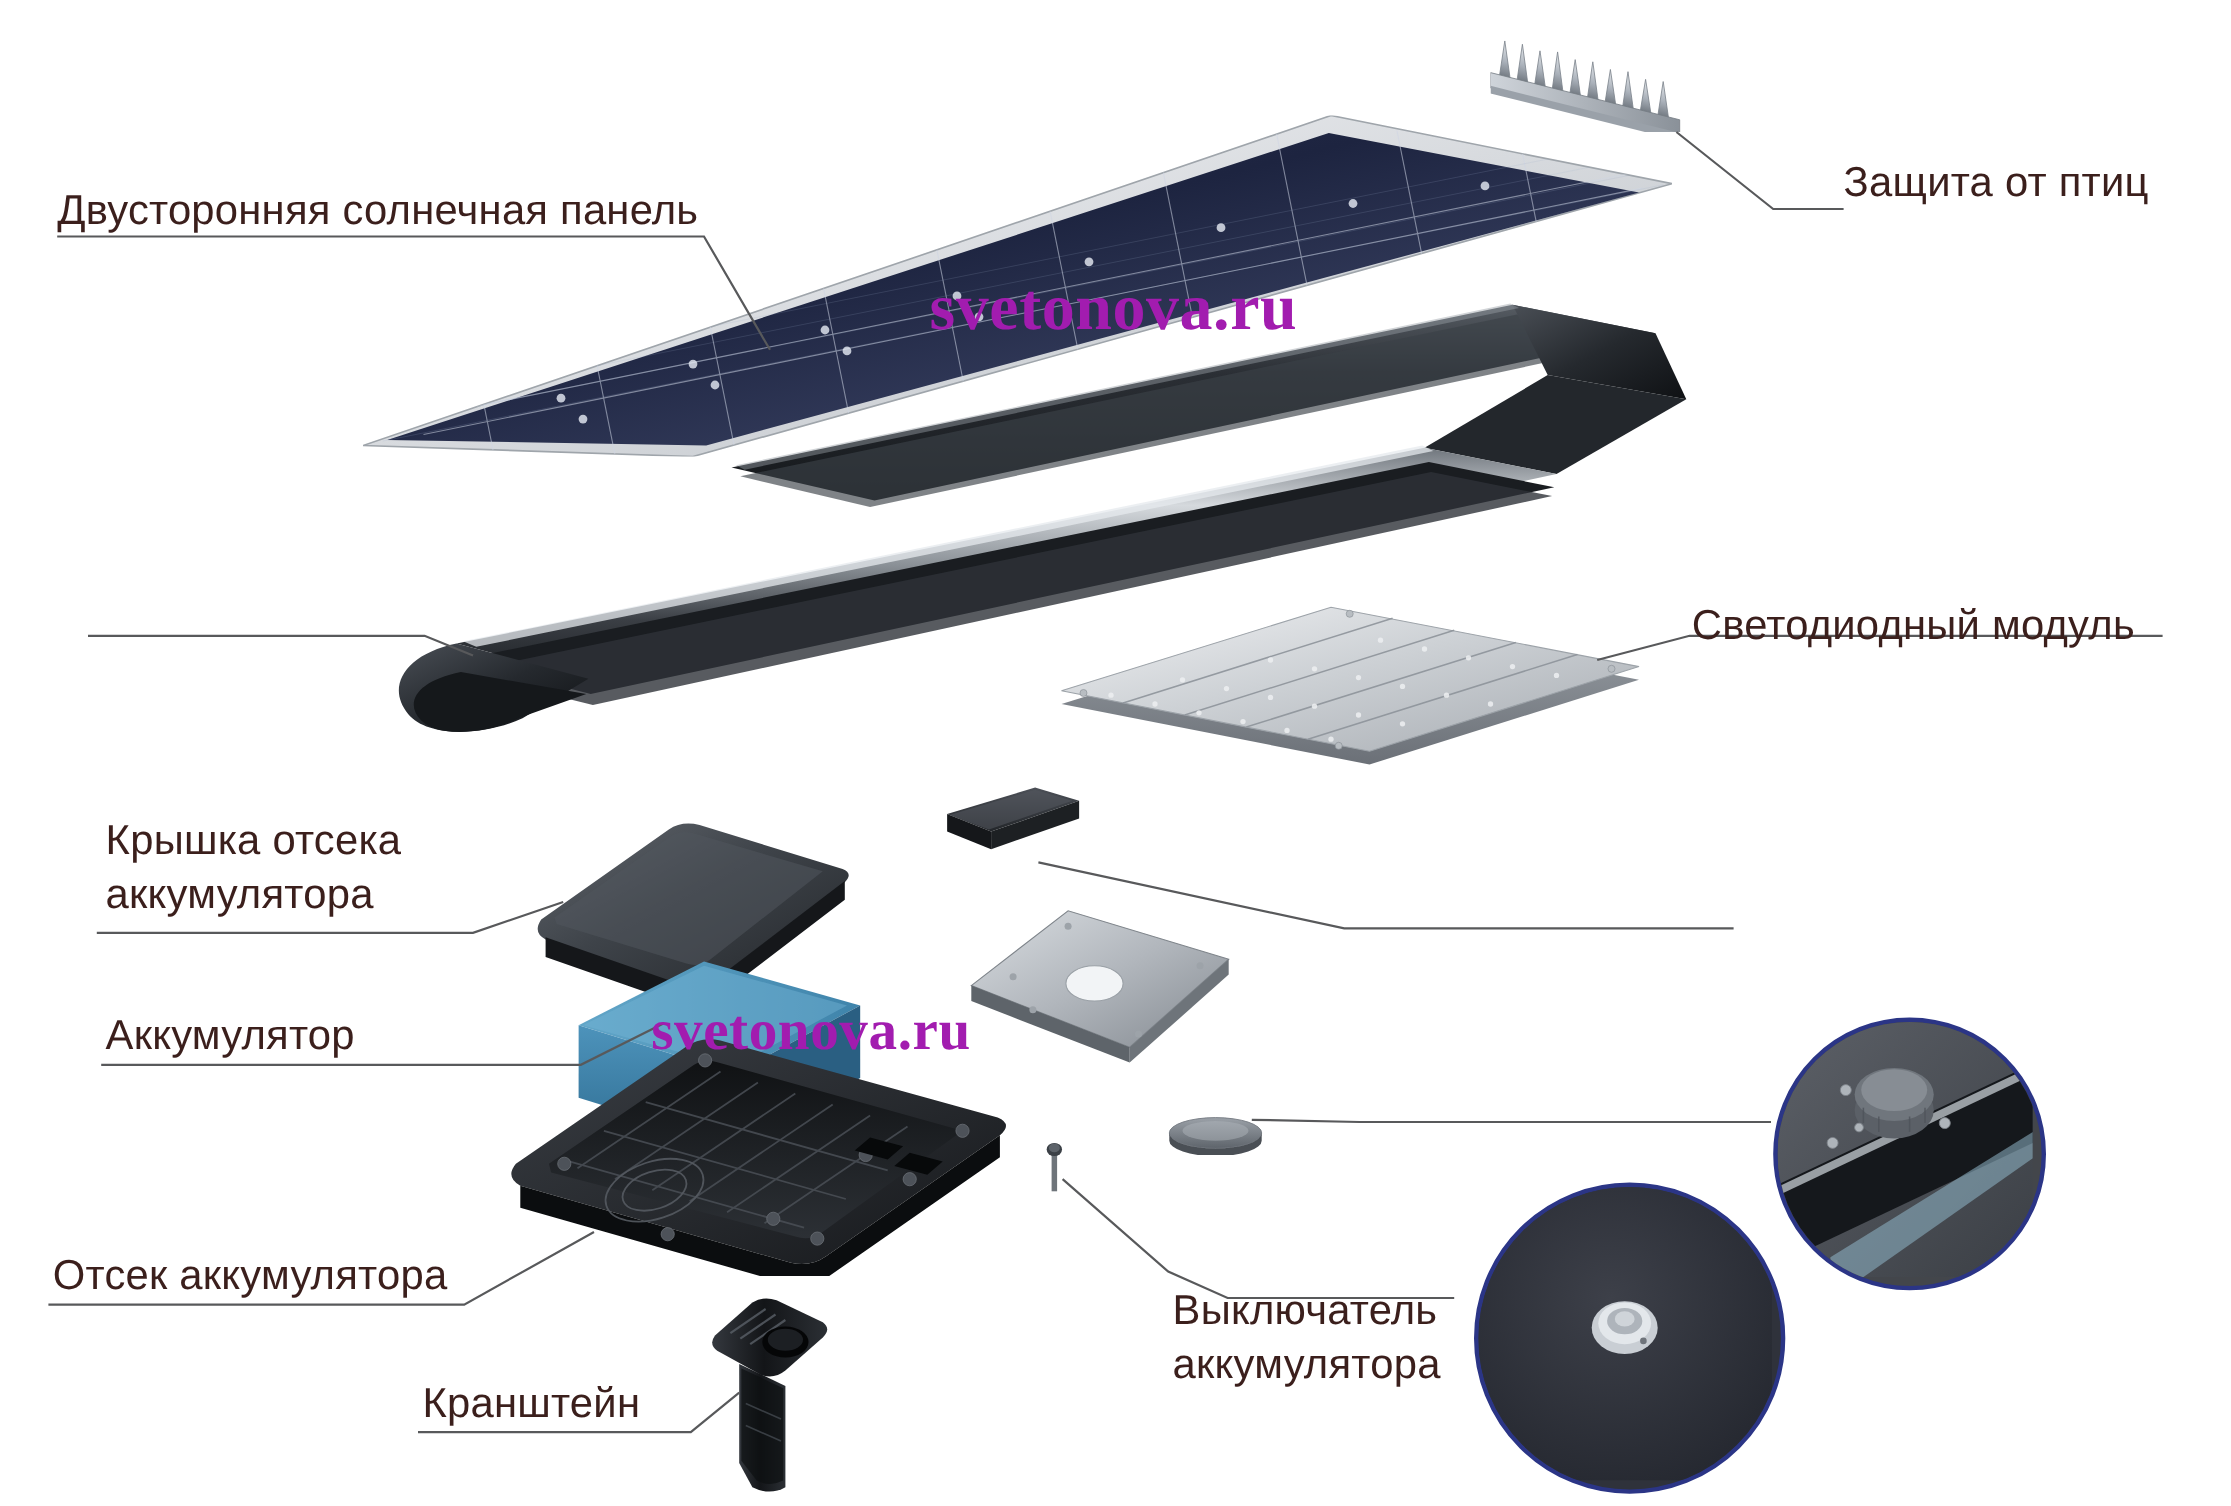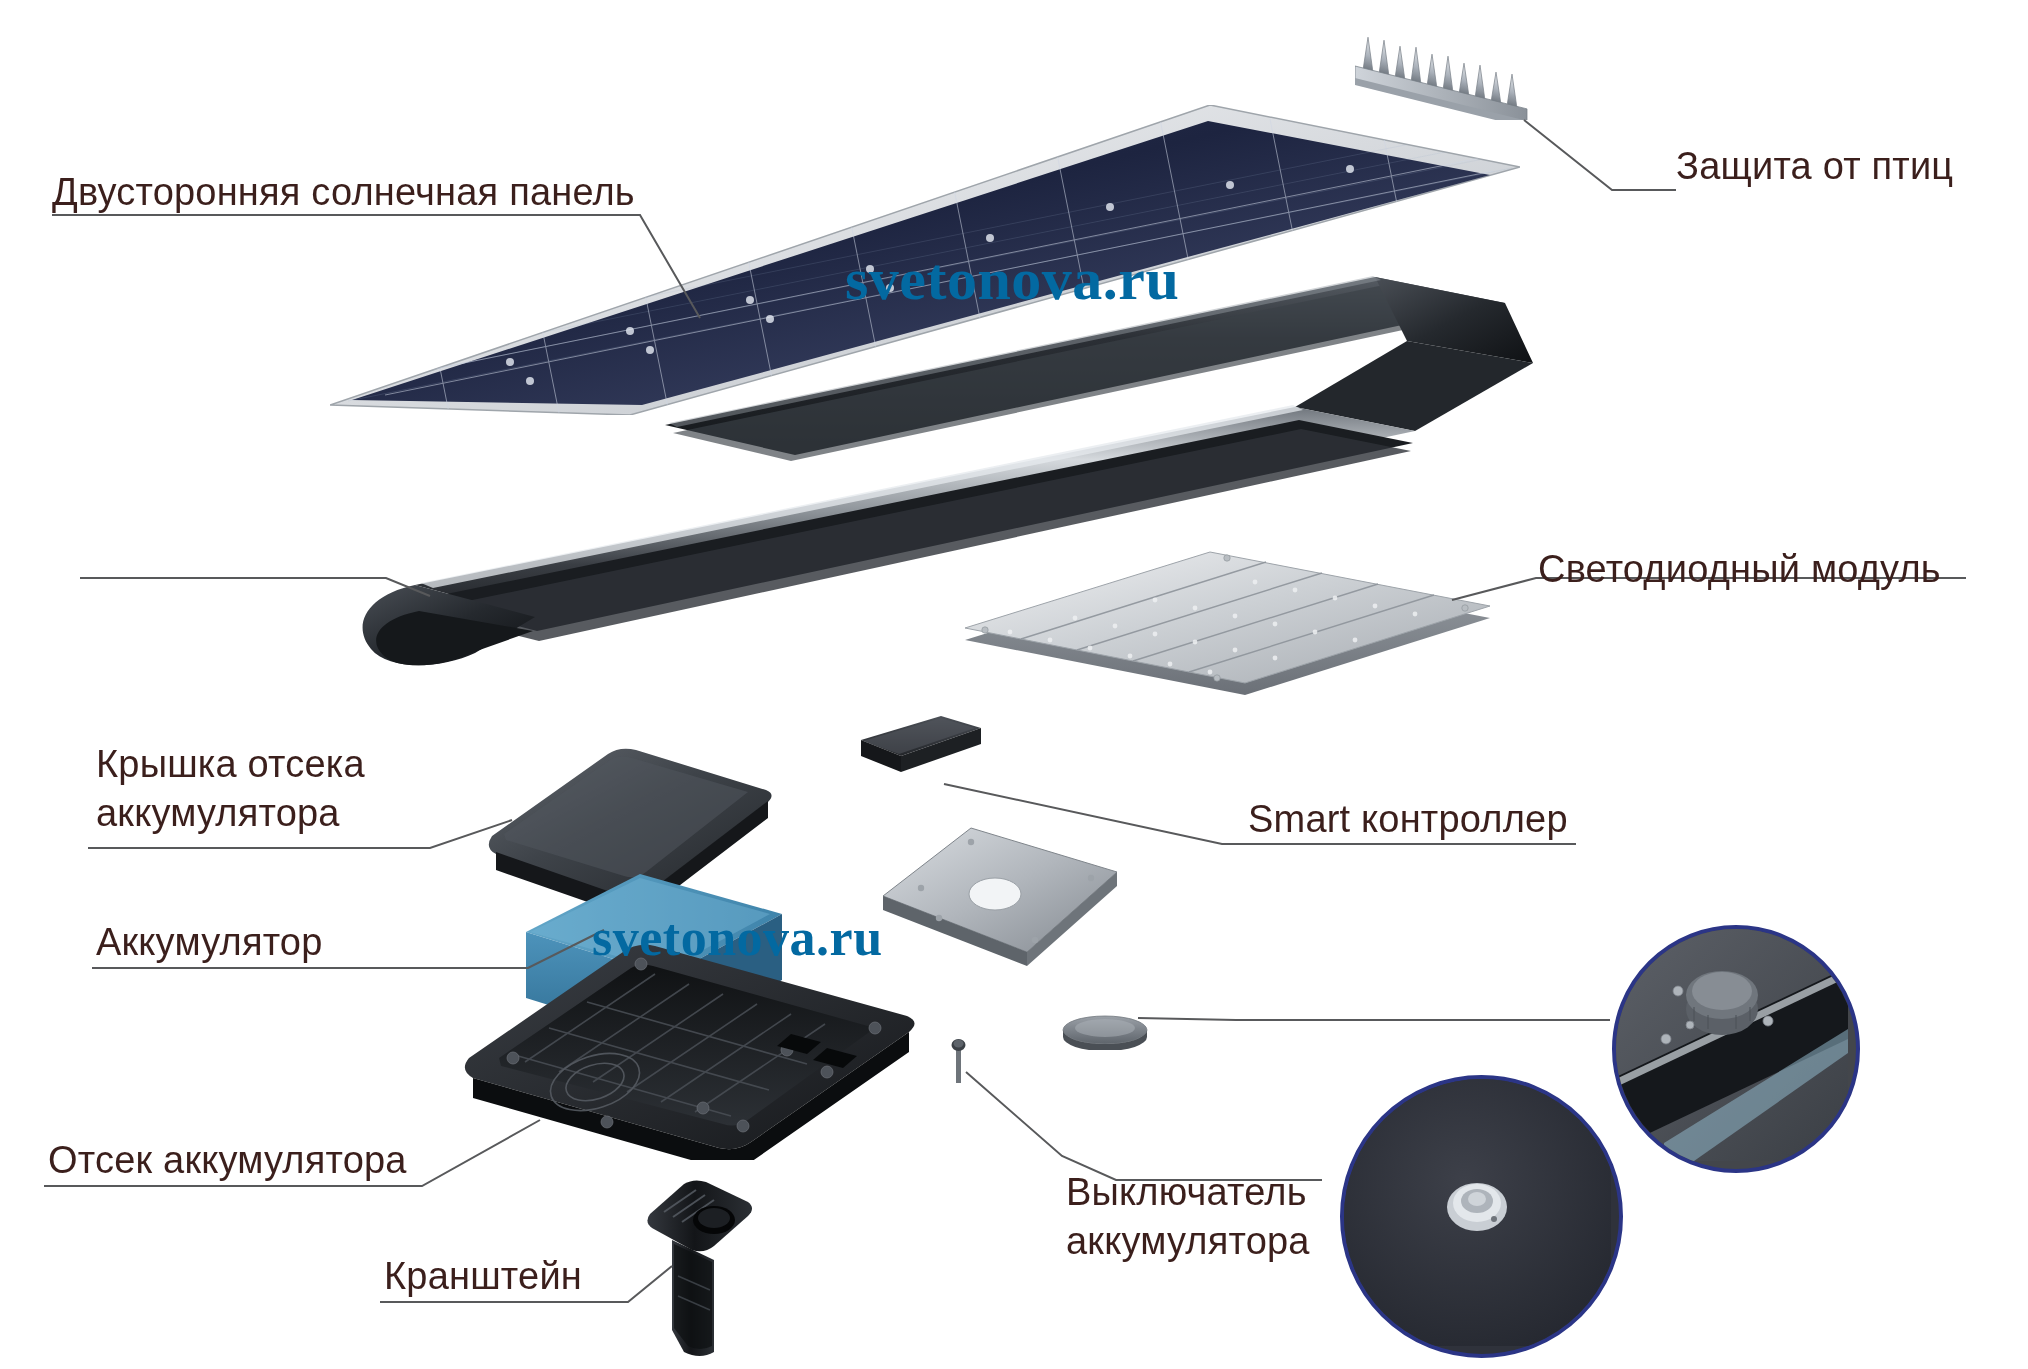--- a/index.html
+++ b/index.html
@@ -35,21 +35,21 @@
     position: absolute;
     left: 0; top: 0;
     width: 2028px;
     height: 1369px;
     pointer-events: none;
   }
 
   
   .watermark {
     position: absolute;
-    color: #0369a1;
+    color: #a21caf;
     font-family: "Liberation Serif", serif;
     font-weight: bold;
     letter-spacing: .5px;
     user-select: none;
   }
   #wm-top { left: 845px; top: 245px; font-size: 60px; }
   #wm-mid { left: 592px; top: 908px; font-size: 52px; }
 
   
   .art { position: absolute; }
@@ -564,20 +564,19 @@
   </svg>
 
   <div class="label" style="left:1676px;top:142px;">Защита от птиц</div>
   <div class="label" style="left:52px;  top:168px;">Двусторонняя солнечная панель</div>
   <div class="label" style="left:1538px;top:545px;">Светодиодный модуль</div>
   <div class="label l2" style="left:96px;top:740px;">Крышка отсека
 аккумулятора</div>
   <div class="label" style="left:96px;  top:918px;">Аккумулятор</div>
   <div class="label" style="left:48px;  top:1136px;">Отсек аккумулятора</div>
   <div class="label" style="left:384px; top:1252px;">Кранштейн</div>
-  <div class="label" style="left:1248px;top:795px;">Smart контроллер</div>
   <div class="label l2" style="left:1066px;top:1136px;margin-top:32px;">Выключатель
 аккумулятора</div>
 
   <div class="watermark" id="wm-top">svetonova.ru</div>
   <div class="watermark" id="wm-mid">svetonova.ru</div>
 
 </div>
 
 </body></html>

